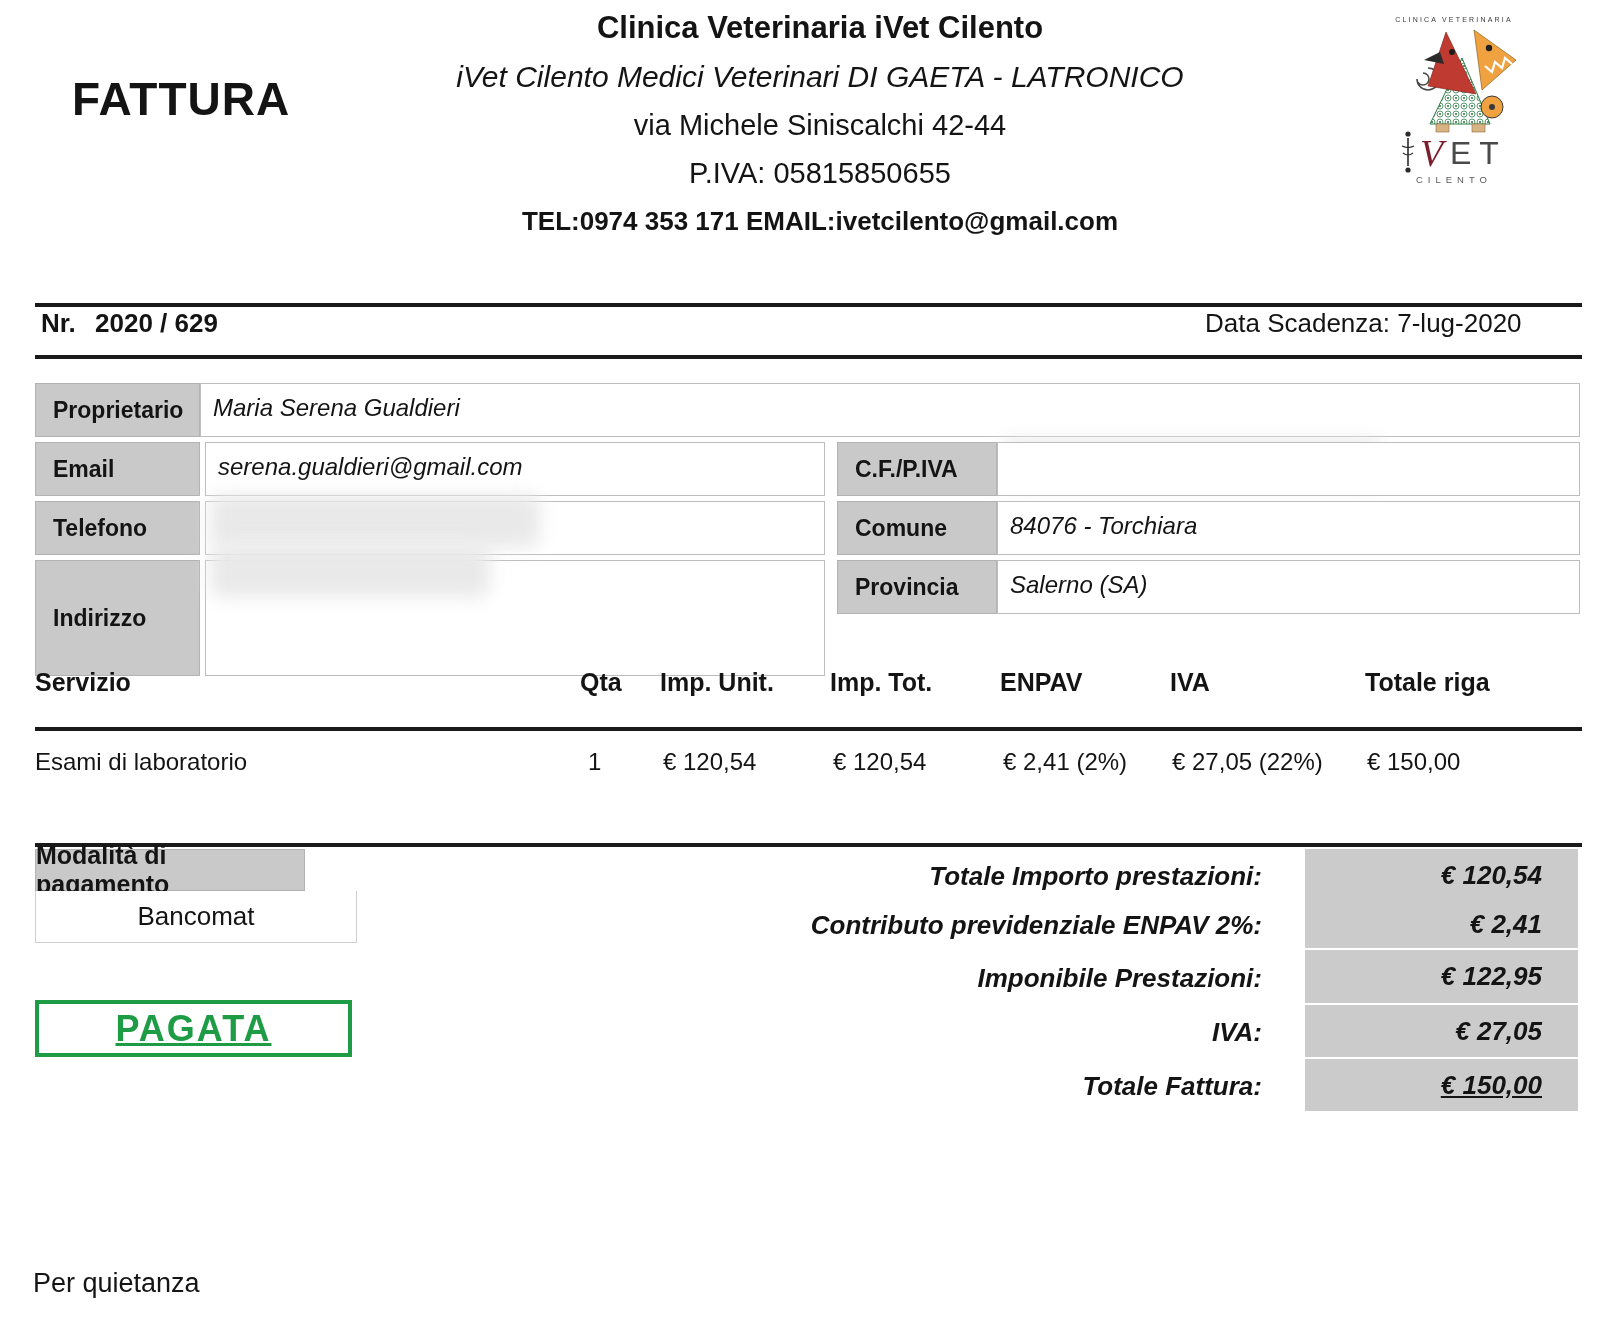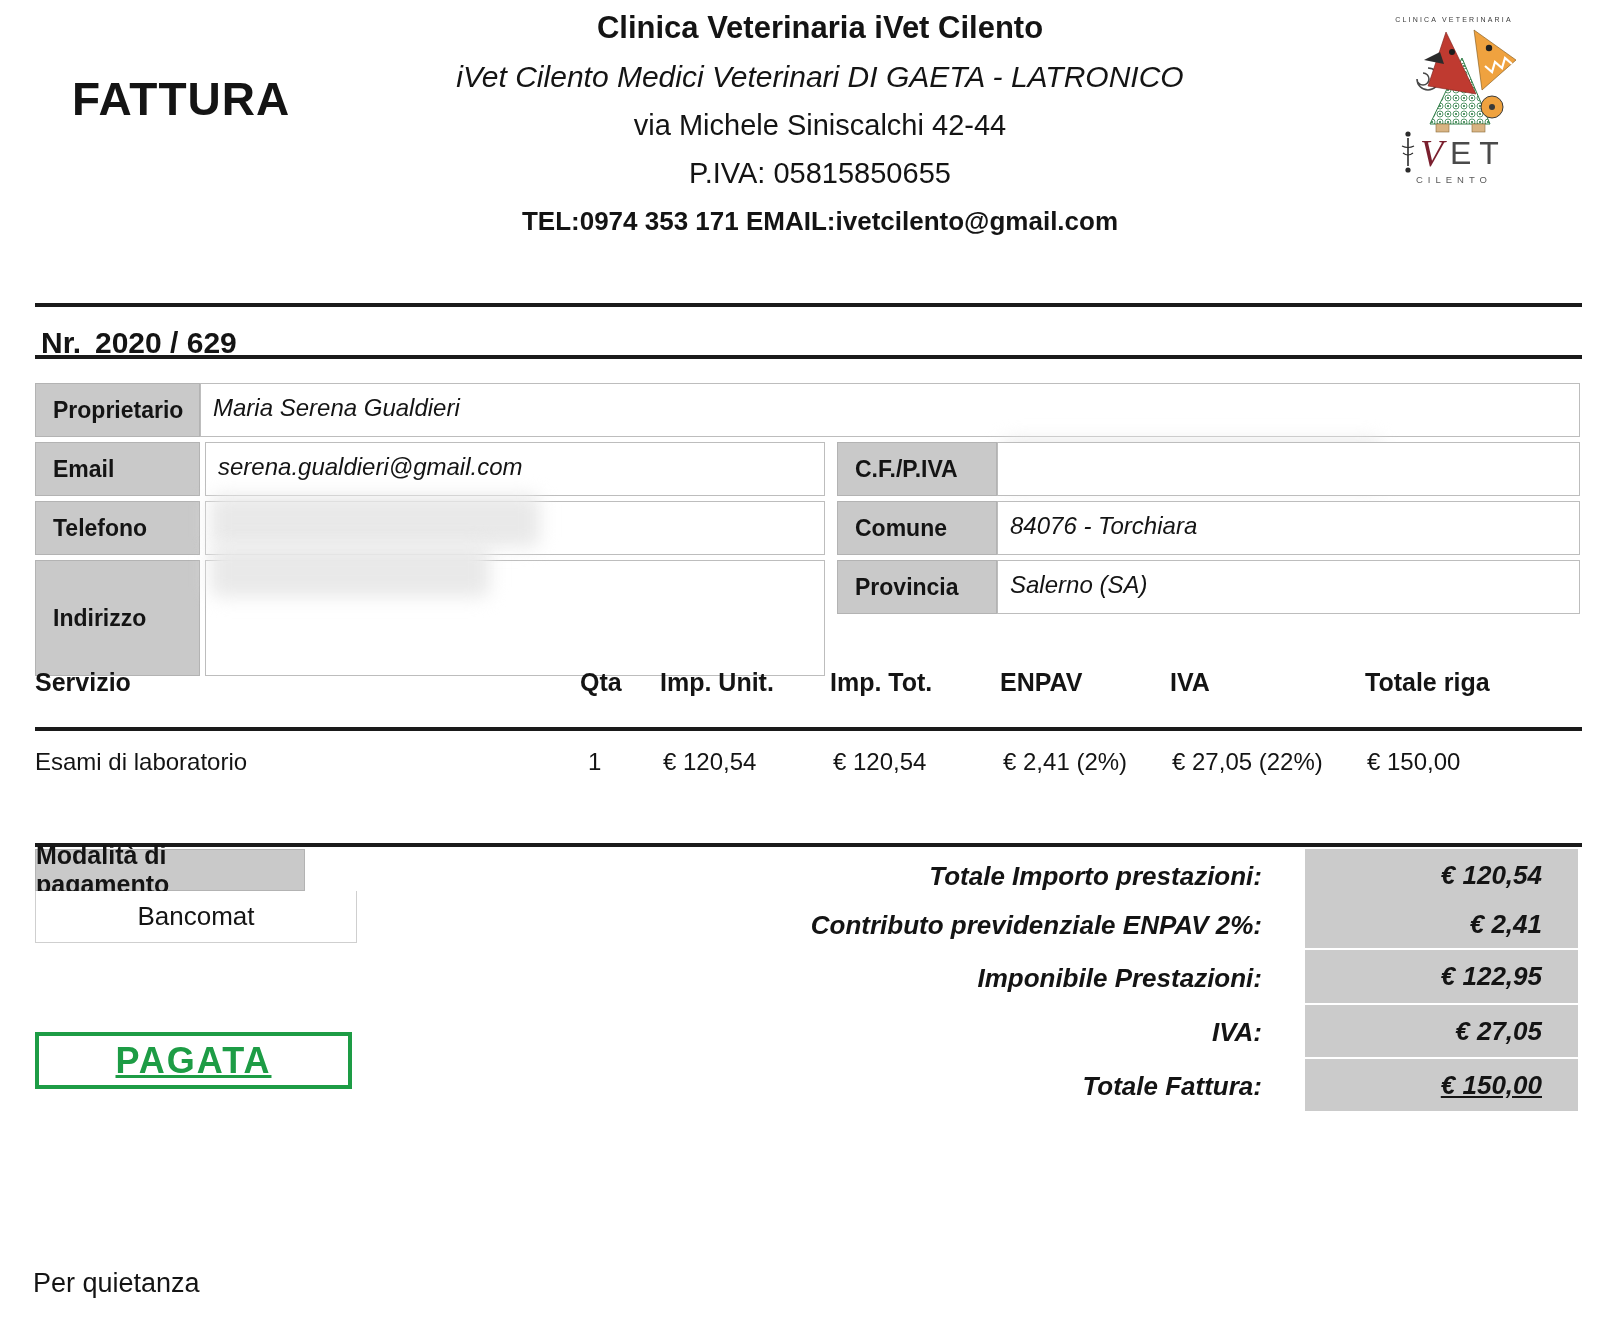--- a/index.html
+++ b/index.html
@@ -15,21 +15,21 @@
   .clinic-name { font-size:31px; font-weight:bold; margin-bottom:14px; }
   .clinic-sub  { font-size:30px; font-style:italic; margin-bottom:15px; }
   .clinic-addr { font-size:29px; margin-bottom:15px; }
   .clinic-piva { font-size:29px; margin-bottom:16px; }
   .clinic-tel  { font-size:26px; font-weight:bold; }
 
   
   .hline { left:35px; width:1547px; height:4px; background:#1a1a1a; }
 
   
-  .band-text { top:326px; font-size:30px; }
+  .band-text { top:308px; font-size:26px; }
   .bold { font-weight:bold; }
 
   
   .lbl {
     background:#c9c9c9; border:1px solid #b3b3b3; box-sizing:border-box;
     font-size:23px; font-weight:bold; display:flex; align-items:center; padding-left:17px;
   }
   .vbox {
     background:#fff; border:1px solid #bdbdbd; box-sizing:border-box;
     font-size:24px; font-style:italic; display:flex; align-items:flex-start; padding:10px 0 0 12px;
@@ -38,21 +38,21 @@
 
   
   .th { top:668px; font-size:25px; font-weight:bold; }
   .td { top:748px; font-size:24px; }
 
   
   .pay-lbl { left:35px; top:849px; width:270px; height:42px; background:#c9c9c9; border:1px solid #b3b3b3;
              box-sizing:border-box; font-size:25px; font-weight:bold; display:flex; align-items:center; justify-content:center; }
   .pay-val { left:35px; top:891px; width:322px; height:52px; background:#fff; border:1px solid #cfcfcf; border-top:none;
              box-sizing:border-box; font-size:26px; display:flex; align-items:center; justify-content:center; }
-  .paid-box { left:35px; top:1032px; width:317px; height:57px; border:4px solid #1d9c45; box-sizing:border-box;
+  .paid-box { left:35px; top:1000px; width:317px; height:57px; border:4px solid #1d9c45; box-sizing:border-box;
               display:flex; align-items:center; justify-content:center; }
   .paid-text { color:#1d9c45; font-size:36px; font-weight:bold; text-decoration:underline; letter-spacing:2px; }
 
   
   .tlabel { right:338px; font-size:26px; font-weight:bold; font-style:italic; text-align:right; }
   .tval {
     left:1305px; width:273px; background:#cbcbcb; box-sizing:border-box;
     font-size:26px; font-weight:bold; font-style:italic;
     display:flex; align-items:center; justify-content:flex-end; padding-right:36px;
   }
@@ -110,20 +110,21 @@
     <circle cx="20" cy="164" r="2.6" fill="#2b2b2b"></circle>
     <path d="M14,140 q6,3 12,0 M15,147 q5,4 10,0" fill="none" stroke="#2b2b2b" stroke-width="1.2"></path>
     <text x="32" y="160" font-size="38" font-style="italic" fill="#7a1f2e" font-family="Liberation Serif, serif">V</text>
     <text x="62" y="158" font-size="32" letter-spacing="8" fill="#4a4a4a" font-family="Liberation Sans, sans-serif">ET</text>
     <text x="66" y="177" text-anchor="middle" font-size="9.5" letter-spacing="5" fill="#5a5a5a">CILENTO</text>
   </svg>
 
   <div class="abs hline" style="top:303px"></div>
   <div class="abs band-text bold" style="left:41px">Nr.</div>
   <div class="abs band-text bold" style="left:95px">2020 / 629</div>
+  <div class="abs band-text" style="left:1205px">Data Scadenza: 7-lug-2020</div>
   <div class="abs hline" style="top:355px"></div>
 
   <div class="abs lbl" style="left:35px; top:383px; width:165px; height:54px">Proprietario</div>
   <div class="abs vbox" style="left:200px; top:383px; width:1380px; height:54px">Maria Serena Gualdieri</div>
 
   <div class="abs lbl" style="left:35px; top:442px; width:165px; height:54px">Email</div>
   <div class="abs vbox" style="left:205px; top:442px; width:620px; height:54px">serena.gualdieri@gmail.com</div>
 
   <div class="abs lbl" style="left:35px; top:501px; width:165px; height:54px">Telefono</div>
   <div class="abs vbox" style="left:205px; top:501px; width:620px; height:54px"></div>

